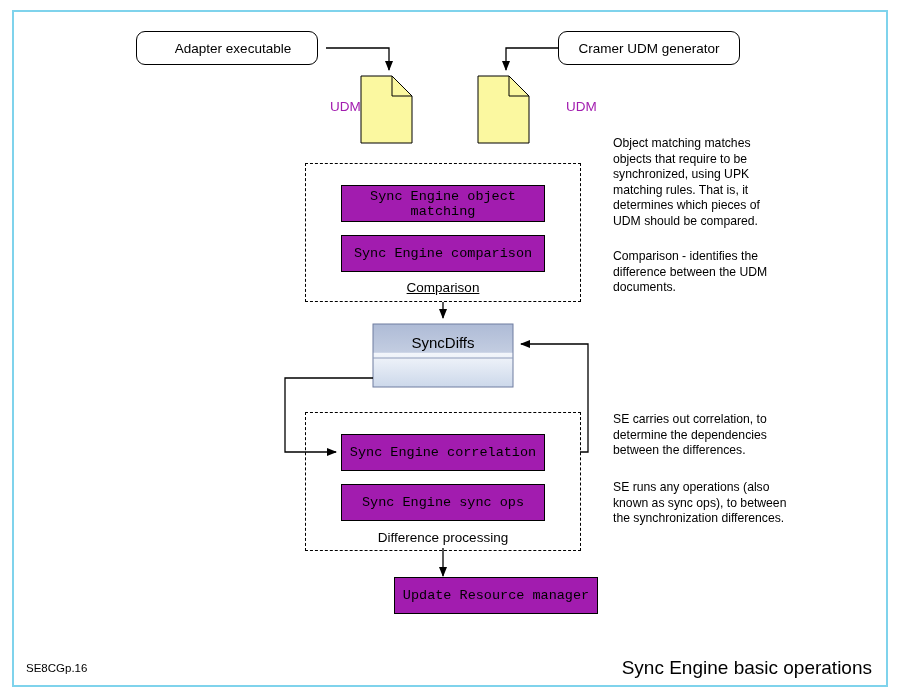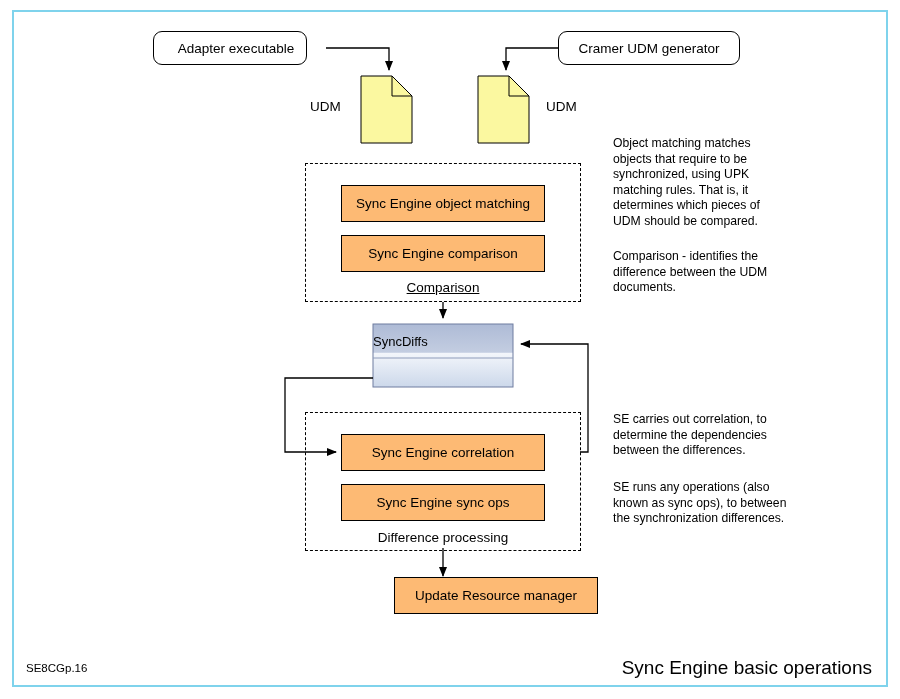--- a/index.html
+++ b/index.html
@@ -43,52 +43,54 @@
     text-align: center;
     font-size: 13.5px;
     color: #000000;
   }
   .rounded-box {
     background: #ffffff;
     border: 1px solid #000000;
     border-radius: 9px;
   }
   .yellow-box {
-    background: #fdba74;
+    background: #a21caf;
     border: 1px solid #000000;
     font-size: 13.5px;
+    font-family: Liberation Mono, monospace;
   }
   .dashed-group {
     position: absolute;
     border: 1px dashed #000000;
     box-sizing: border-box;
     background: transparent;
   }
   .group-caption {
     position: absolute;
     font-size: 13.5px;
     color: #000000;
     text-align: center;
   }
   .doc-label {
     position: absolute;
     font-size: 13.5px;
-    color: #000000;
+    color: #a21caf;
+    margin-left: 20px;
   }
   .note {
     position: absolute;
     font-size: 12.2px;
     line-height: 15.5px;
     color: #000000;
   }
   .syncdiffs-label {
     position: absolute;
-    font-size: 13px;
+    font-size: 15px;
     color: #000000;
-    text-align: left;
+    text-align: center;
     width: 140px;
   }
   .footer-left {
     position: absolute;
     left: 26px;
     top: 662px;
     font-size: 11.5px;
     color: #000000;
   }
   .footer-right {
@@ -134,21 +136,21 @@
 
     <path d="M443,302 L443,318" stroke="#000000" stroke-width="1.3" fill="none" marker-end="url(#arrow)"></path>
 
     <path d="M373,378 L285,378 L285,452 L336,452" stroke="#000000" stroke-width="1.3" fill="none" marker-end="url(#arrow)"></path>
 
     <path d="M580,452 L588,452 L588,344 L521,344" stroke="#000000" stroke-width="1.3" fill="none" marker-end="url(#arrow)"></path>
 
     <path d="M443,548 L443,576" stroke="#000000" stroke-width="1.3" fill="none" marker-end="url(#arrow)"></path>
   </svg>
 
-  <div class="node rounded-box" style="left:153px; top:31px; width:154px; height:34px;padding-left:12px;">
+  <div class="node rounded-box" style="left:136px; top:31px; width:182px; height:34px;padding-left:12px;">
     <span>Adapter executable</span>
   </div>
 
   <div class="node rounded-box" style="left:558px; top:31px; width:182px; height:34px;">
     <span>Cramer UDM generator</span>
   </div>
 
   <div class="doc-label" style="left:310px; top:99px;">UDM</div>
   <div class="doc-label" style="left:546px; top:99px;">UDM</div>
 

